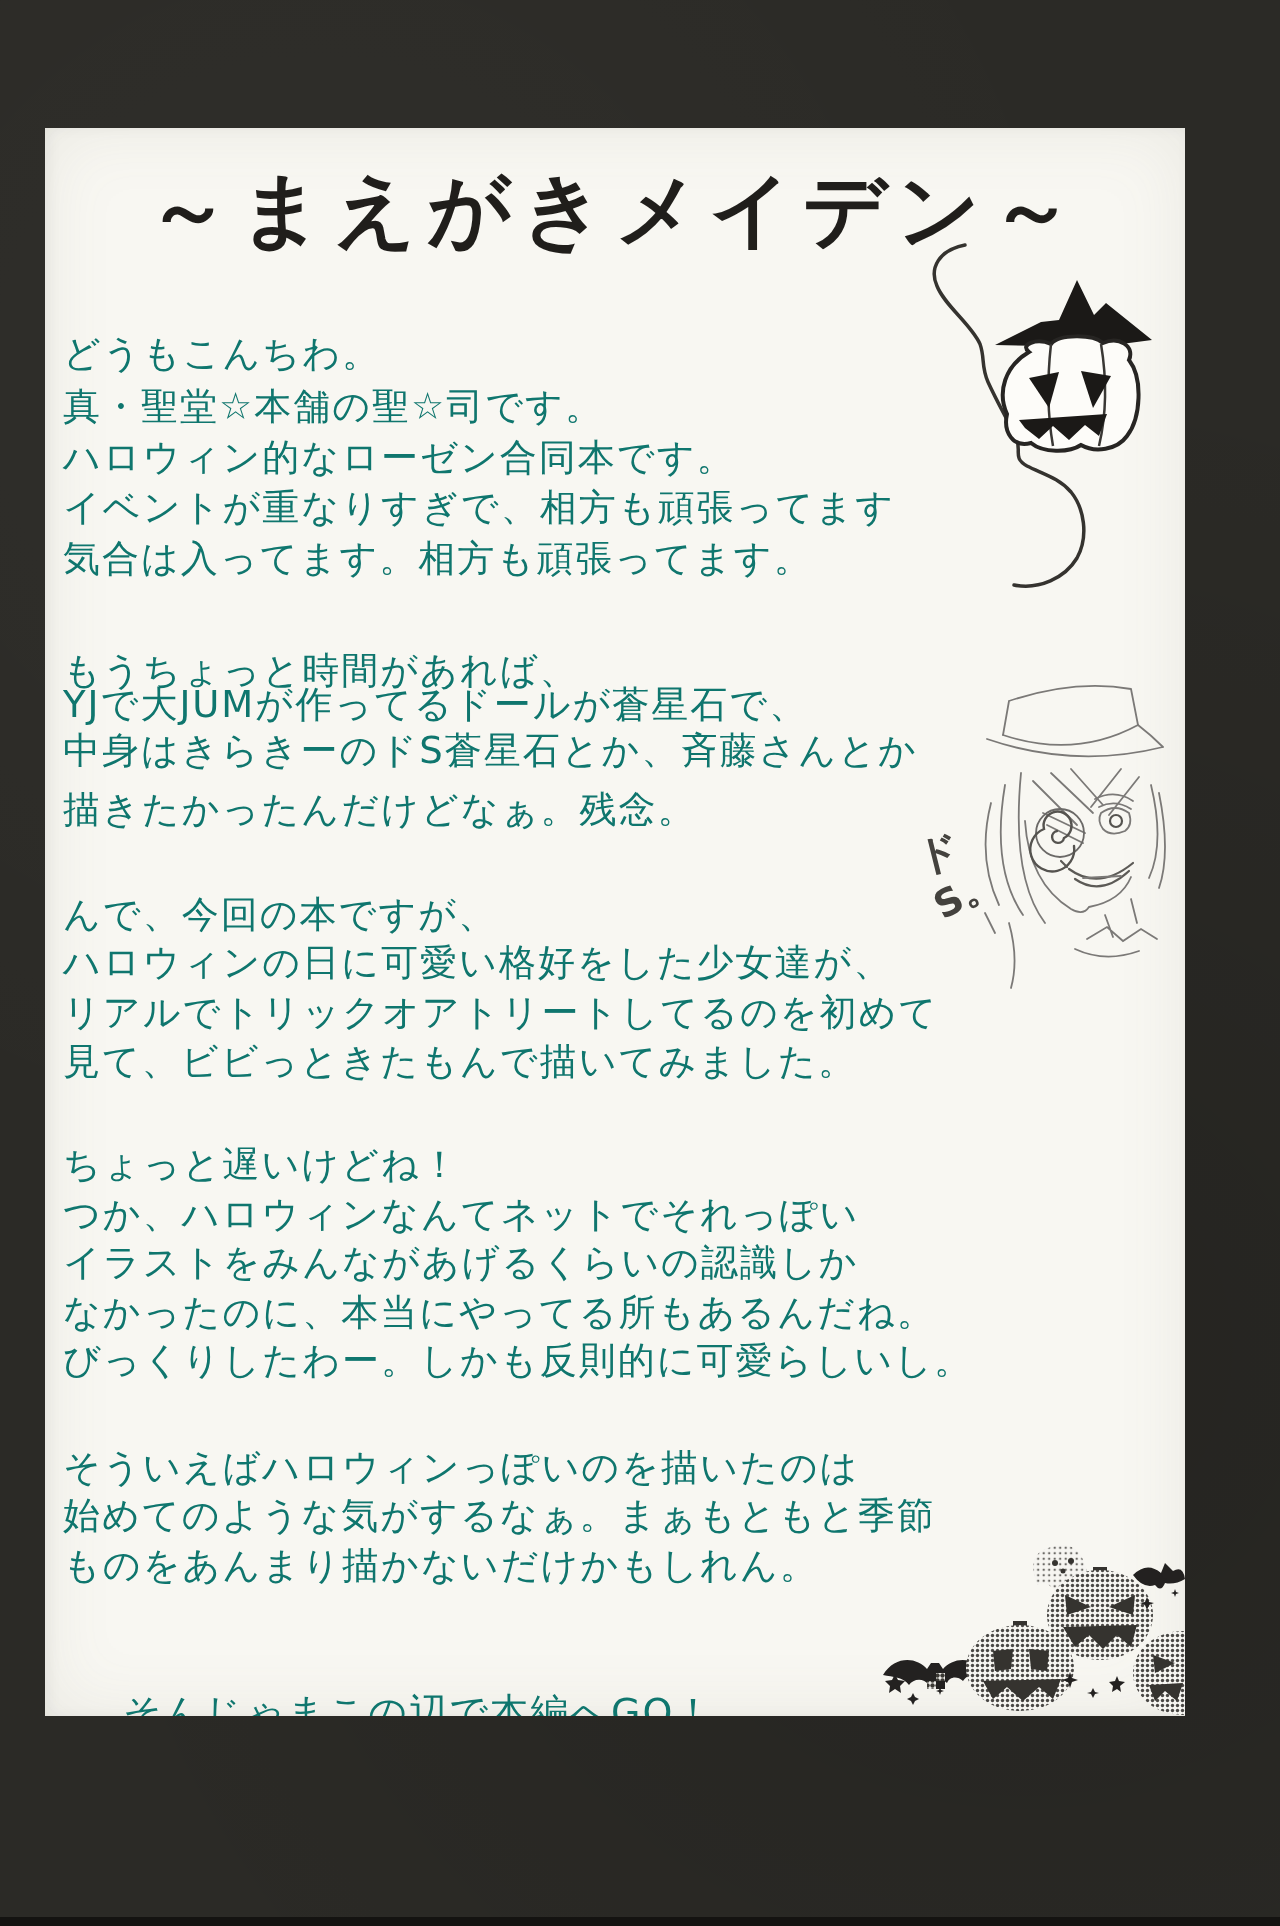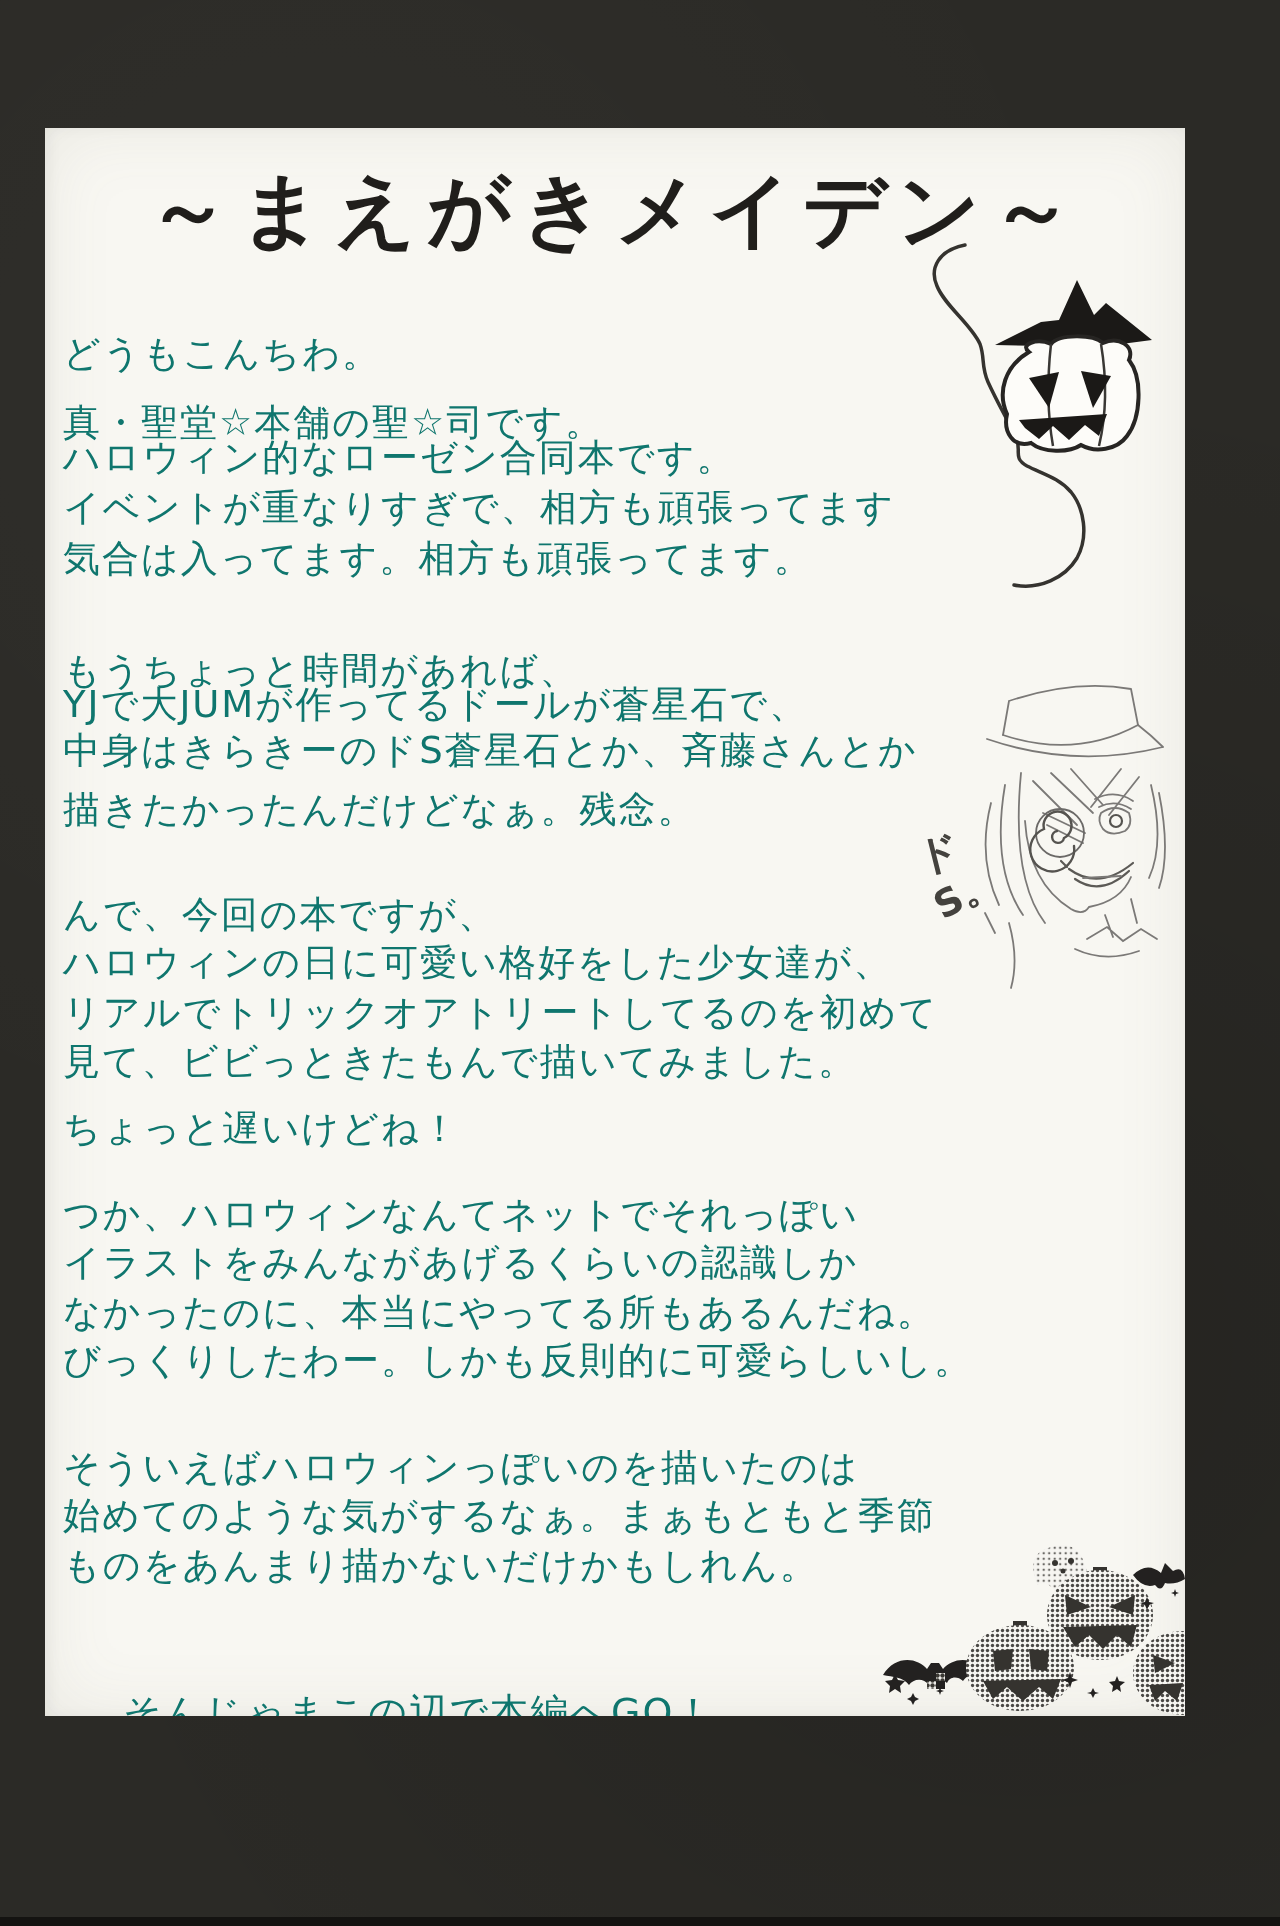--- a/index.html
+++ b/index.html
@@ -27,39 +27,39 @@
 </head>
 <body>
 
 <div class="scan">
   <div class="page">
 
     <div class="title">～まえがきメイデン～</div>
 
     <div>
       <div class="hw" style="top:207px">どうもこんちわ。</div>
-      <div class="hw" style="top:276px">真・聖堂☆本舗の聖☆司です。</div>
+      <div class="hw" style="top:260px">真・聖堂☆本舗の聖☆司です。</div>
       <div class="hw" style="top:311px">ハロウィン的なローゼン合同本です。</div>
       <div class="hw" style="top:361px">イベントが重なりすぎで、相方も頑張ってます</div>
       <div class="hw" style="top:412px">気合は入ってます。相方も頑張ってます。</div>
     </div>
 
     <div>
       <div class="hw" style="top:524px">もうちょっと時間があれば、</div>
       <div class="hw" style="top:558px">YJで大JUMが作ってるドールが蒼星石で、</div>
       <div class="hw" style="top:604px">中身はきらきーのドS蒼星石とか、斉藤さんとか</div>
       <div class="hw" style="top:663px">描きたかったんだけどなぁ。残念。</div>
     </div>
 
     <div>
       <div class="hw" style="top:768px">んで、今回の本ですが、</div>
       <div class="hw" style="top:816px">ハロウィンの日に可愛い格好をした少女達が、</div>
       <div class="hw" style="top:866px">リアルでトリックオアトリートしてるのを初めて</div>
       <div class="hw" style="top:915px">見て、ビビっときたもんで描いてみました。</div>
-      <div class="hw" style="top:982px">ちょっと遅いけどね！</div>
+      <div class="hw" style="top:1018px">ちょっと遅いけどね！</div>
     </div>
 
     <div>
       <div class="hw" style="top:1068px">つか、ハロウィンなんてネットでそれっぽい</div>
       <div class="hw" style="top:1116px">イラストをみんながあげるくらいの認識しか</div>
       <div class="hw" style="top:1166px">なかったのに、本当にやってる所もあるんだね。</div>
       <div class="hw" style="top:1214px">びっくりしたわー。しかも反則的に可愛らしいし。</div>
     </div>
 
     <div>

